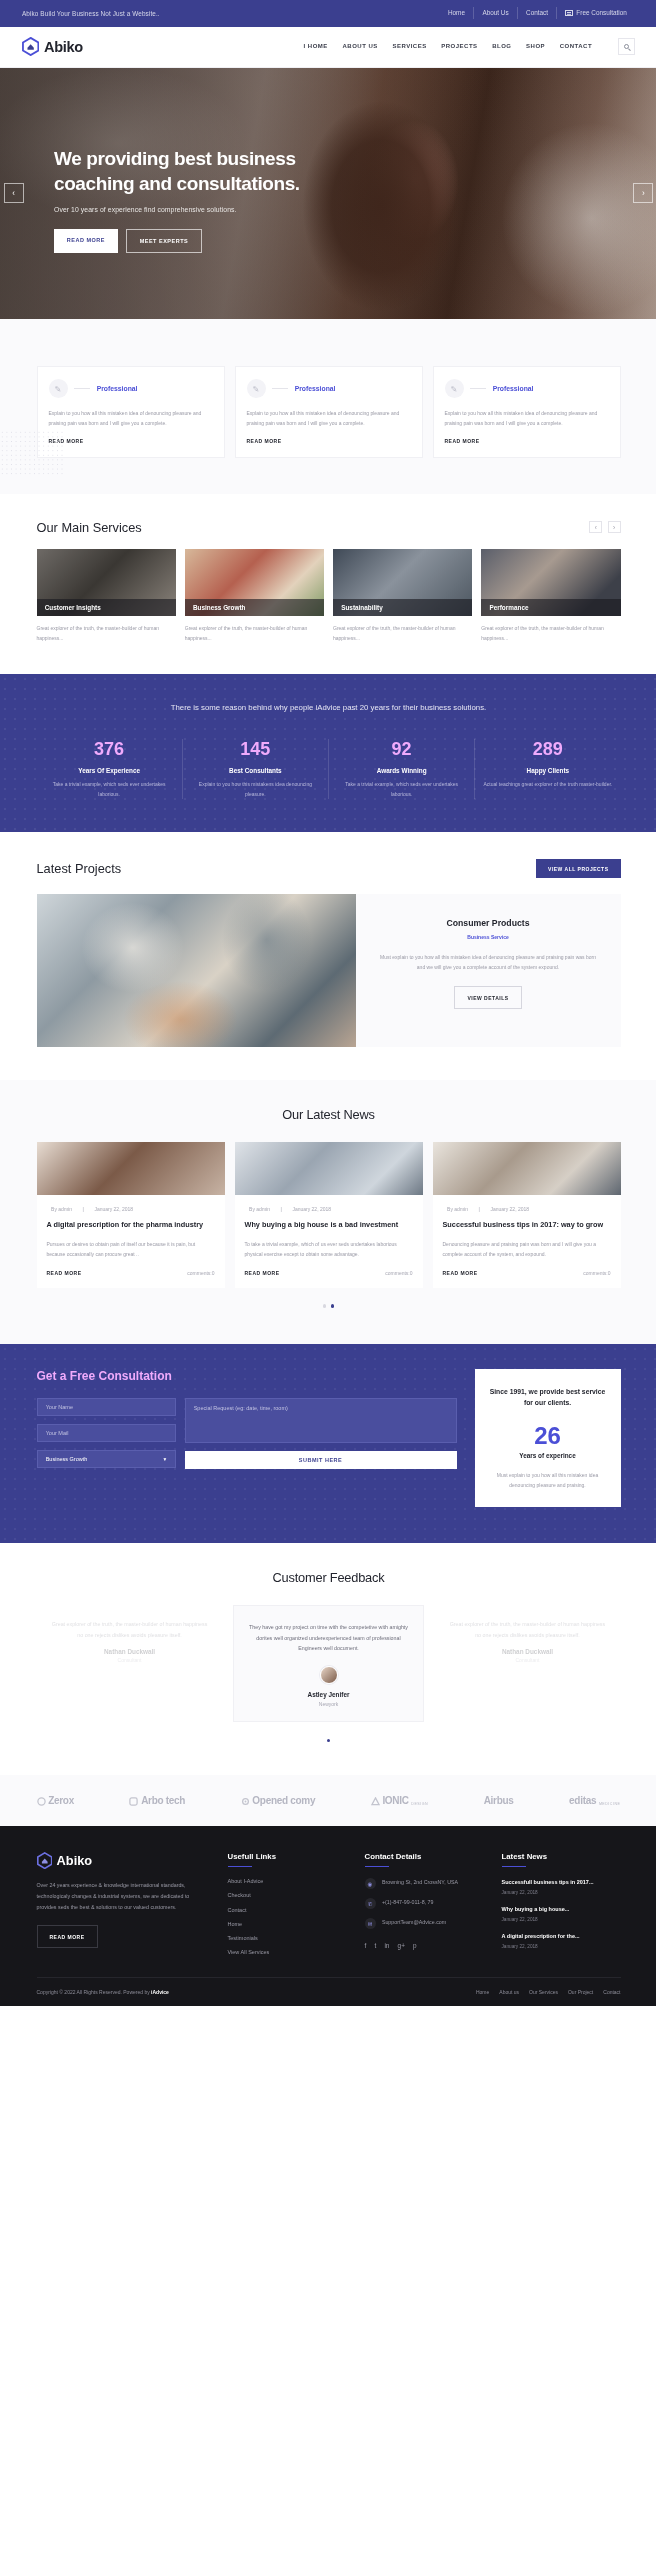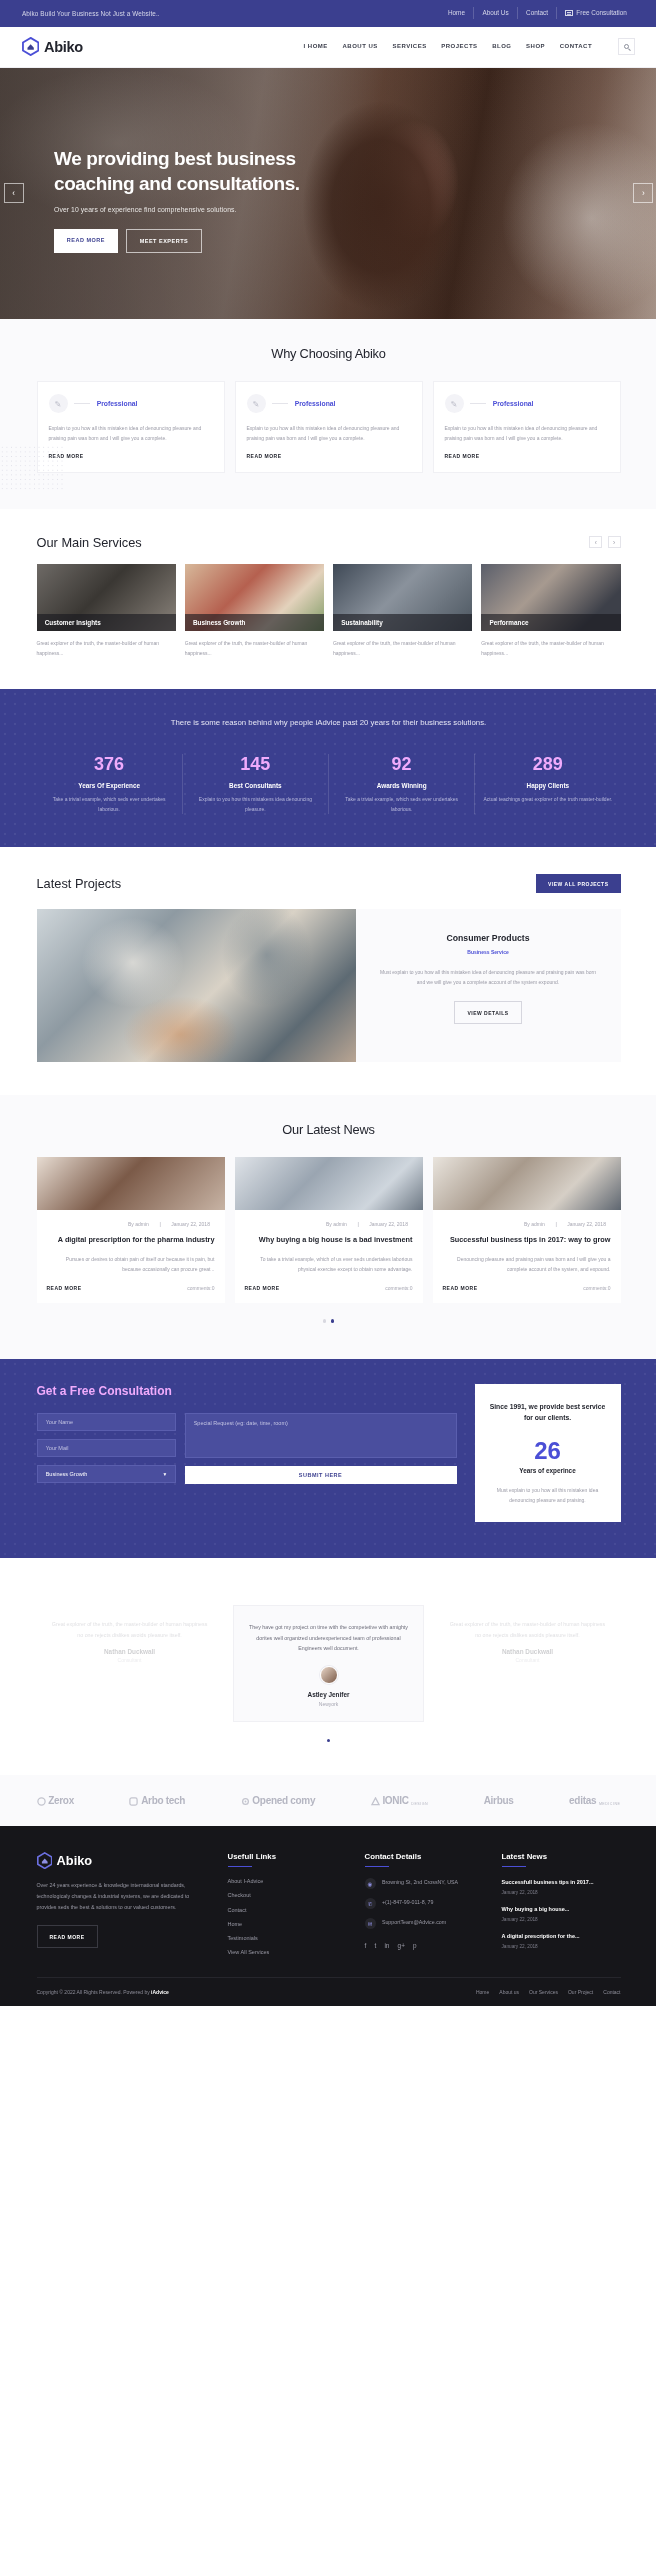--- a/index.html
+++ b/index.html
@@ -157,21 +157,21 @@
   .btn-outline-dk { display:inline-block; border:0.9px solid #d6d6de; color:#23252e; font-size:5px; font-weight:bold; letter-spacing:0.5px; padding:7.3px 12px; margin-top:14.6px;}
 
   
   .news { background:#fafafc; padding:27px 0 36px; }
   .news-grid { display:flex; gap:10px; margin-top:20px; }
   .ncard { flex:1; background:#fff; }
   .ncard-img { height:53px; }
   .n-a{background:linear-gradient(135deg,#e7dcd2 0%,#7b5a48 45%,#c7b3a4 100%);}
   .n-b{background:linear-gradient(135deg,#dfe3e8 0%,#9aa5b1 40%,#cfd6dd 75%,#6d7884 100%);}
   .n-c{background:linear-gradient(135deg,#e9e4dd 0%,#a89a8c 40%,#d6cfc6 70%,#5e6670 100%);}
-  .ncard-body { padding:11px 10px 12px;text-align:right; }
+  .ncard-body { padding:11px 10px 12px; }
   .n-meta { font-size:5px; color:#a6a6b2; }
   .n-meta span { margin:0 4.6px; }
   .n-title { font-size:7.3px; color:#23252e; font-weight:bold; line-height:1.5; margin-top:7.3px;}
   .n-desc { font-size:5px; color:#9a9aa6; line-height:2.0; margin-top:8.2px;}
   .n-foot { display:flex; align-items:center; margin-top:11px; }
   .n-more { font-size:5px; color:#23252e; font-weight:bold; letter-spacing:0.5px;}
   .n-comments { margin-left:auto; font-size:5px; color:#a6a6b2;}
   .dots { display:flex; gap:4.6px; justify-content:center; margin-top:16.4px;}
   .dot { width:3.6px;height:3.6px;border-radius:50%;background:#d8d8e0;}
   .dot.on { background:#3b3f8f; }
@@ -295,23 +295,20 @@
       <div class="hero-btns">
         <div class="btn-white">READ MORE</div>
         <div class="btn-ghost">MEET EXPERTS</div>
       </div>
     </div>
   </div>
 
   <div class="why">
     <div class="dots-deco"></div>
     <div class="container">
-      <div class="sec-head">
-        <h2>Why Choosing Abiko</h2>
-      </div>
       <div class="why-cards">
         <div class="wcard">
           <div class="wcard-top">
             <span class="wicon">
                 <span>✎</span>
               </span>
             <span class="wline"></span>
             <span class="wcard-title">Professional</span>
           </div>
           <div class="wcard-body">Explain to you how all this mistaken idea of denouncing pleasure and praising pain was born and I will give you a complete.</div>
@@ -511,20 +508,23 @@
         <div class="cs-r-title">Since 1991, we provide best service for our clients.</div>
         <div class="cs-num">26</div>
         <div class="cs-num-label">Years of experince</div>
         <div class="cs-r-desc">Must explain to you how all this mistaken idea denouncing pleasure and praising.</div>
       </div>
     </div>
   </div>
 
   <div class="feedback">
     <div class="container">
+      <div class="sec-head">
+        <h2>Customer Feedback</h2>
+      </div>
       <div class="fb-row">
         <div class="fb side">
           <div class="fb-text">Great explorer of the truth, the master-builder of human happiness no one rejects dislikes avoids pleasure itself.</div>
           <div class="fb-name">Nathan Duckwall</div>
           <div class="fb-role">Consultant</div>
         </div>
         <div class="fb mid">
           <div class="fb-text">They have got my project on time with the competetive with amighty dorites well organized underexperienced team of professional Engineers well document.</div>
           <div class="fb-avatar"></div>
           <div class="fb-name">Astley Jenifer</div>

